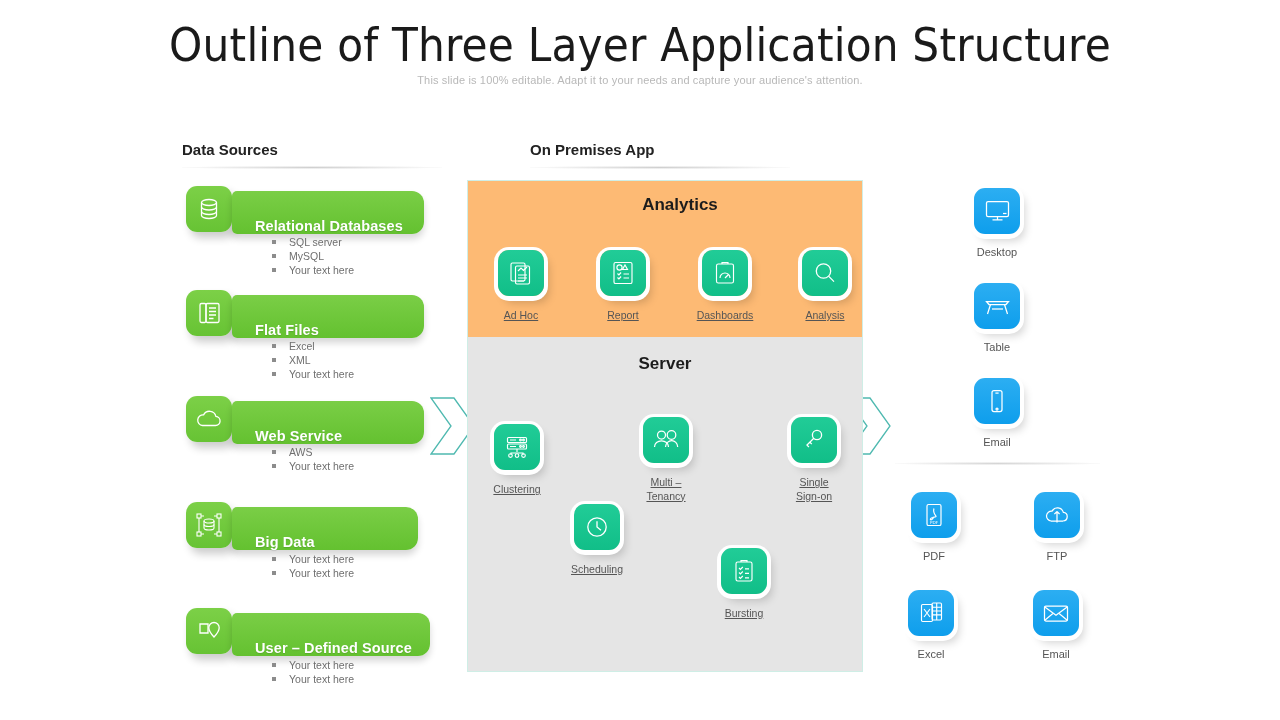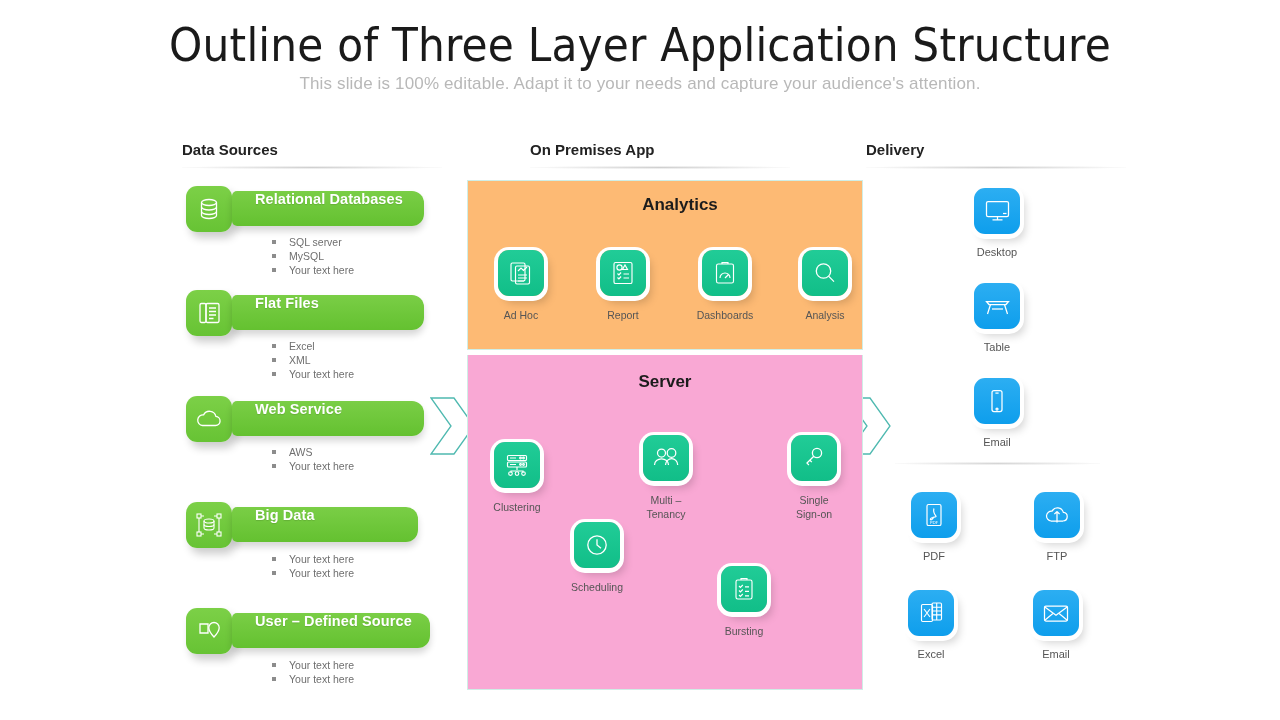--- a/index.html
+++ b/index.html
@@ -12,21 +12,21 @@
 
   
   .title{
     position:absolute;left:0;top:18px;width:1280px;text-align:center;
     font-size:46px;font-weight:400;color:#1a1a1a;letter-spacing:.2px;
     font-family:"DejaVu Sans","Liberation Sans",sans-serif;
     transform:scaleX(.92);transform-origin:center top;white-space:nowrap;
   }
   .subtitle{
     position:absolute;left:0;top:74px;width:1280px;text-align:center;
-    font-size:17px;color:#b8b8b8;letter-spacing:.15px;white-space:nowrap;
+    font-size:11px;color:#b8b8b8;letter-spacing:.15px;white-space:nowrap;
   }
 
   
   .colhead{position:absolute;text-align:left;}
   .colhead .ch-text{font-size:15px;font-weight:bold;color:#222;white-space:nowrap;}
   .colhead .ch-rule{
     margin-top:8px;height:3px;
     background:radial-gradient(ellipse at center, rgba(150,150,150,.45) 0%, rgba(150,150,150,.12) 55%, rgba(255,255,255,0) 78%);
   }
   #head-data{left:182px;top:141px;width:260px;}
@@ -36,24 +36,24 @@
   
   .src-row{position:absolute;left:186px;}
   .src-icon{
     position:absolute;left:0;top:0;width:46px;height:46px;border-radius:11px;
     background:linear-gradient(180deg,#7CD047 0%,#67C334 100%);
     box-shadow:4px 6px 9px rgba(0,0,0,.20);
     display:flex;align-items:center;justify-content:center;
   }
   .src-icon svg{display:block;}
   .src-bar{
-    position:absolute;top:5px;height:35px;border-radius:5px 12px 12px 5px;
+    position:absolute;top:5px;height:43px;border-radius:5px 12px 12px 5px;
     background:linear-gradient(180deg,#7ACE46 0%,#64C130 100%);
     box-shadow:0 5px 7px rgba(0,0,0,.16);
-    display:flex;align-items:flex-start;
+    display:flex;align-items:flex-end;
   }
   .src-bar span{
     color:#ffffff;font-size:14.5px;font-weight:bold;letter-spacing:.1px;
     padding-left:23px;text-shadow:0 1px 1px rgba(0,0,0,.12);white-space:nowrap;
   }
   .src-list{position:absolute;margin:0;padding:0;list-style:none;}
   .src-list li{
     position:relative;font-size:10.5px;color:#6f6f6f;line-height:14.2px;
     padding-left:17px;white-space:nowrap;
   }
@@ -65,39 +65,39 @@
   .chev{position:absolute;}
   .chev svg{display:block;}
 
   
   .panel{position:absolute;left:467px;top:180px;width:396px;height:505px;}
   .panel-analytics{
     position:absolute;left:0;top:0;width:396px;height:170px;
     background:#fdba74;border:1px solid #cfeee6;box-sizing:border-box;padding-left:15px;
   }
   .panel-server{
-    position:absolute;left:0;top:175px;width:396px;height:335px;
-    background:#f9a8d4;border:1px solid #cfeee6;border-top:none;box-sizing:border-box;
+    position:absolute;left:0;top:157px;width:396px;height:335px;
+    background:#e5e5e5;border:1px solid #cfeee6;border-top:none;box-sizing:border-box;
   }
   .panel-h{
     position:absolute;width:100%;text-align:center;
     font-size:17px;font-weight:bold;color:#1c1c1c;
   }
 
   
   .tile{position:absolute;text-align:center;}
   .tile-box{
     width:46px;height:46px;border-radius:11px;margin:0 auto;
     background:linear-gradient(180deg,#21CC97 0%,#11BE88 100%);
     box-shadow:0 1px 0 4px #ffffff, 5px 7px 9px rgba(0,0,0,.17);
     display:flex;align-items:center;justify-content:center;
   }
   .tile-box svg{display:block;}
   .tile-label{
-    margin-top:13px;font-size:10.5px;color:#555;line-height:13.5px;white-space:pre-line;
+    margin-top:13px;font-size:10.5px;color:#555;line-height:13.5px;white-space:pre-line;text-decoration:underline;
   }
 
   
   .dtile{position:absolute;text-align:center;}
   .dtile-box{
     width:46px;height:46px;border-radius:11px;margin:0 auto;
     background:linear-gradient(180deg,#2CAEF2 0%,#0E9EEC 100%);
     box-shadow:0 1px 0 4px #ffffff, 5px 7px 9px rgba(0,0,0,.17);
     display:flex;align-items:center;justify-content:center;
   }
@@ -115,24 +115,20 @@
 
   <div class="title">Outline of Three Layer Application Structure</div>
   <div class="subtitle">This slide is 100% editable. Adapt it to your needs and capture your audience's attention.</div>
 
   <div class="colhead" id="head-data">
     <div class="ch-text">Data Sources</div>
     <div class="ch-rule"></div>
   </div>
   <div class="colhead" id="head-onprem">
     <div class="ch-text">On Premises App</div>
-    <div class="ch-rule"></div>
-  </div>
-  <div class="colhead" id="head-delivery">
-    <div class="ch-text">Delivery</div>
     <div class="ch-rule"></div>
   </div>
 
   <div class="src-row" style="top:186px;">
     <div class="src-icon">
       <svg width="26" height="26" viewBox="0 0 26 26" fill="none" stroke="#ffffff" stroke-width="1.3">
         <ellipse cx="13" cy="6.5" rx="7.5" ry="3"></ellipse>
         <path d="M5.5 6.5v13c0 1.66 3.36 3 7.5 3s7.5-1.34 7.5-3v-13"></path>
         <path d="M5.5 11c0 1.66 3.36 3 7.5 3s7.5-1.34 7.5-3"></path>
         <path d="M5.5 15.5c0 1.66 3.36 3 7.5 3s7.5-1.34 7.5-3"></path>

